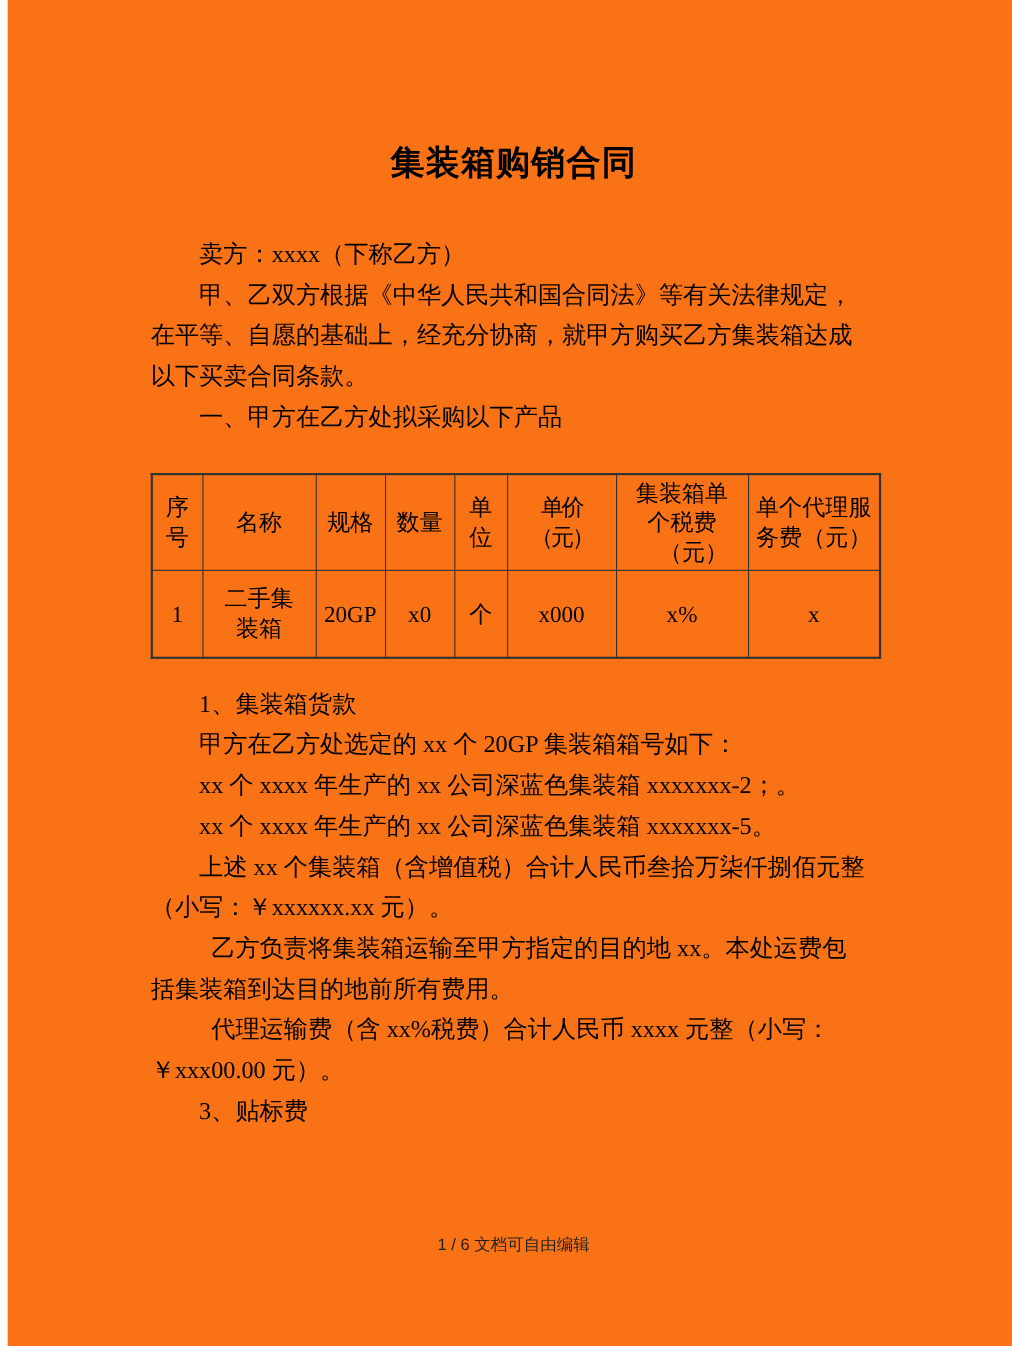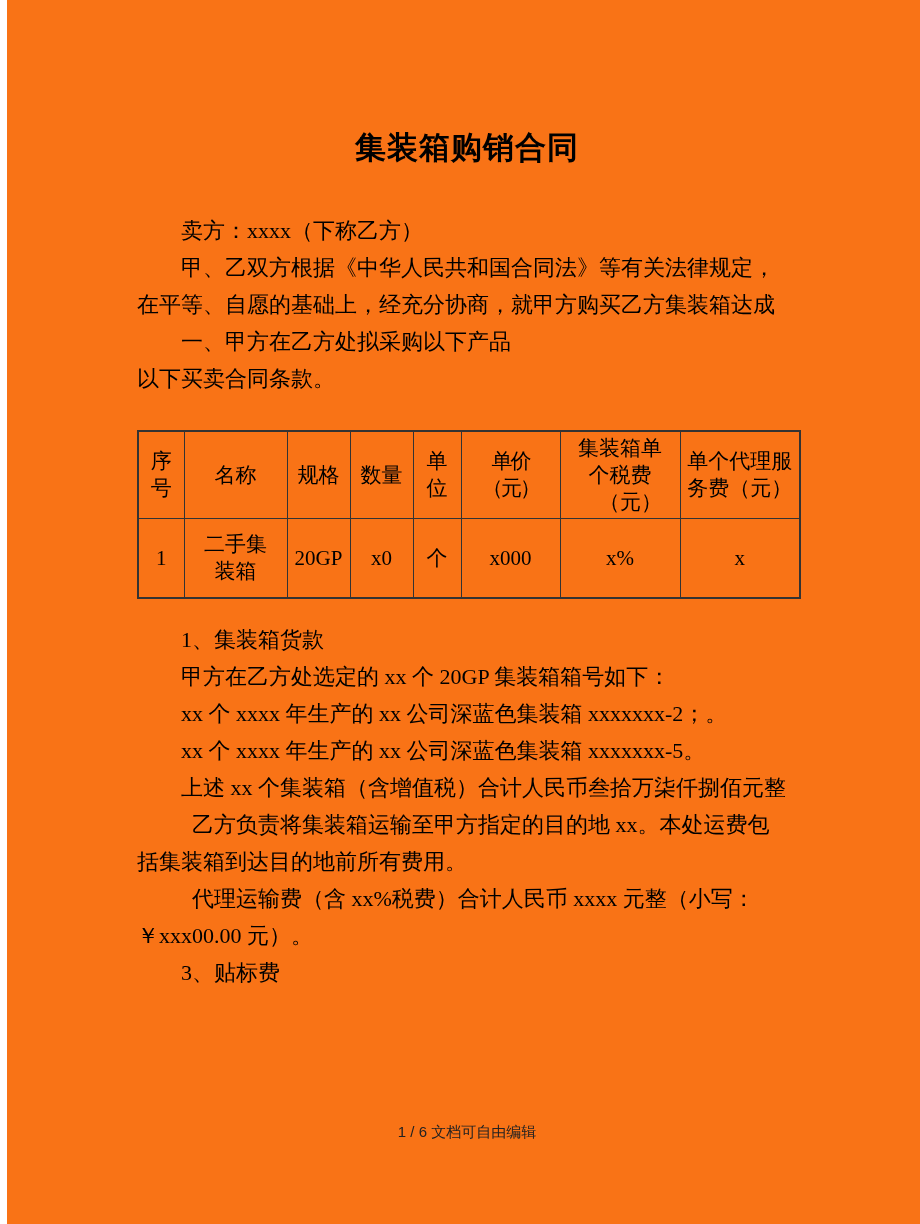--- a/index.html
+++ b/index.html
@@ -44,22 +44,22 @@
 <body>
 
 <div class="page">
 
   <div class="doc-title">集装箱购销合同</div>
 
   <div class="para-block block-before">
     <div class="line indent">卖方：xxxx（下称乙方）</div>
     <div class="line indent">甲、乙双方根据《中华人民共和国合同法》等有关法律规定，</div>
     <div class="line">在平等、自愿的基础上，经充分协商，就甲方购买乙方集装箱达成</div>
+    <div class="line">以下买卖合同条款。</div>
     <div class="line indent">一、甲方在乙方处拟采购以下产品</div>
-    <div class="line">以下买卖合同条款。</div>
   </div>
 
   <table class="contract-table">
     <colgroup>
       <col style="width:46px">
         <col style="width:103px">
         <col style="width:63px">
         <col style="width:63px">
       <col style="width:48px">
         <col style="width:99px">
@@ -95,20 +95,21 @@
     </tr>
   </tbody>
     </table>
 
   <div class="para-block block-after">
     <div class="line indent">1、集装箱货款</div>
     <div class="line indent">甲方在乙方处选定的 xx 个 20GP 集装箱箱号如下：</div>
     <div class="line indent">xx 个 xxxx 年生产的 xx 公司深蓝色集装箱 xxxxxxx-2；。</div>
     <div class="line indent">xx 个 xxxx 年生产的 xx 公司深蓝色集装箱 xxxxxxx-5。</div>
     <div class="line indent">上述 xx 个集装箱（含增值税）合计人民币叁拾万柒仟捌佰元整</div>
+    <div class="line">（小写：￥xxxxxx.xx 元）。</div>
     <div class="line indent-lg">乙方负责将集装箱运输至甲方指定的目的地 xx。本处运费包</div>
     <div class="line">括集装箱到达目的地前所有费用。</div>
     <div class="line indent-lg">代理运输费（含 xx%税费）合计人民币 xxxx 元整（小写：</div>
     <div class="line">￥xxx00.00 元）。</div>
     <div class="line indent">3、贴标费</div>
   </div>
 
   <div class="page-footer">1 / 6 文档可自由编辑</div>
 
 </div>

